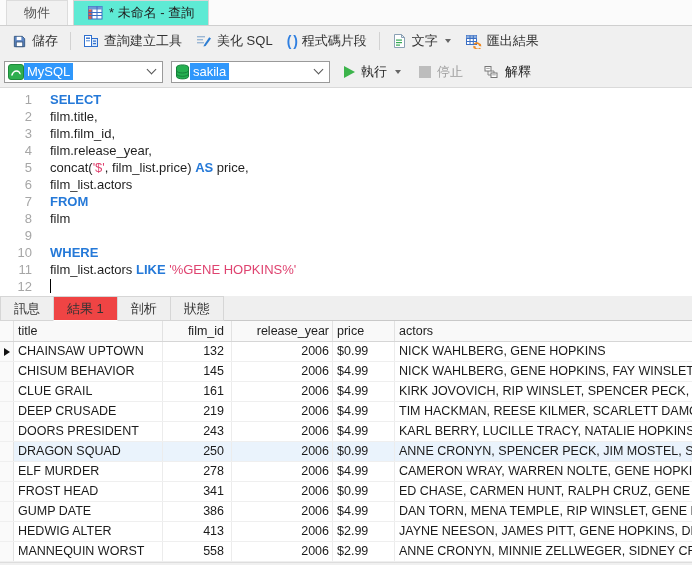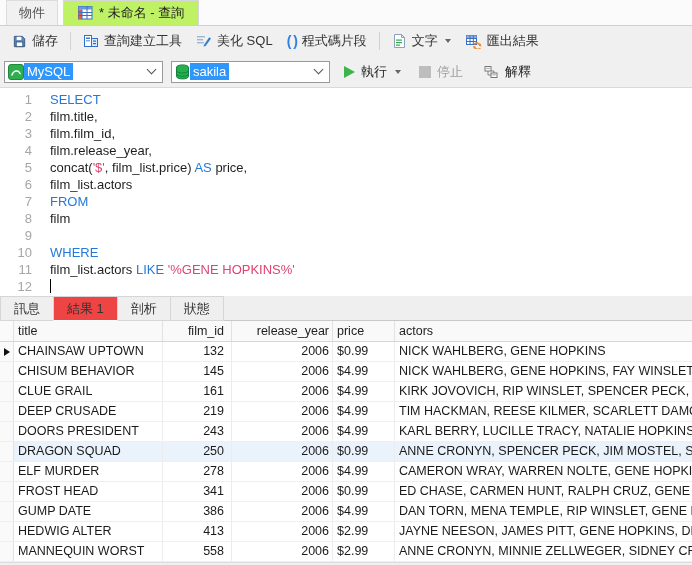--- a/index.html
+++ b/index.html
@@ -7,22 +7,22 @@
   .app {
     position:relative; width:692px; height:565px; background:#fff;
     font-family:"Liberation Sans","DejaVu Sans",sans-serif; font-size:13px; color:#222;
     overflow:hidden;
   }
   
   .tabbar { height:26px; background:#fbfbfb; border-bottom:1px solid #cfcfcf;
             display:flex; align-items:stretch; }
   .doc-tab { display:flex; align-items:center; gap:6px; padding:0 14px; white-space:nowrap; }
   .doc-tab.objects { background:#f1f1f1; border:1px solid #dcdcdc; border-bottom:none;
-                     color:#555; margin-left:6px; padding:0 12px; }
-  .doc-tab.query { background:#bef264; border:1px solid #d6d6d6; border-bottom:none; margin-left:5px;align-items:center; }
+                     color:#555; margin-left:6px; padding:0 17px; }
+  .doc-tab.query { background:#5eead4; border:1px solid #d6d6d6; border-bottom:none; margin-left:5px;align-items:center; }
   
   .toolbar { height:30px; background:#f0f0f0; display:flex; align-items:center; padding:0 5px; }
   .tbtn { display:flex; align-items:center; gap:5px; padding:3px 7px; color:#333; white-space:nowrap; cursor:default; }
   .tsep { width:1px; height:18px; background:#d2d2d2; margin:0 5px; }
   .snippet-glyph { color:#2f7fe0; font-weight:bold; font-size:14px; letter-spacing:-1px; }
   .dd-arrow { width:0; height:0; border-left:3.5px solid transparent;
               border-right:3.5px solid transparent; border-top:4px solid #666; margin-left:2px; }
   
   .connbar { height:32px; background:#f0f0f0; display:flex; align-items:center;
              padding:0 4px; border-bottom:1px solid #dadada; }
@@ -34,21 +34,21 @@
   .runbtn { display:flex; align-items:center; gap:6px; padding:0 6px; }
   .play-tri { width:0; height:0; border-left:11px solid #3cb44b;
               border-top:6.5px solid transparent; border-bottom:6.5px solid transparent; }
   .stop-sq { width:12px; height:12px; background:#bdbdbd; }
   .disabled-txt { color:#9d9d9d; }
   
   .editor { height:208px; background:#fff; padding-top:3px; overflow:hidden; }
   .ed-line { display:flex; height:17px; line-height:17px; }
   .ed-num { width:32px; text-align:right; color:#a6a6a6; flex:none; }
   .ed-code { margin-left:18px; white-space:pre; }
-  .tok-kw { color:#2579d8; }
+  .tok-kw { color:#2579d8;font-weight:bold; }
   .tok-str { color:#df4370; }
   .tok-pl { color:#1f1f1f; }
   .caret { display:inline-block; width:1px; height:14px; background:#000; vertical-align:-2px; }
   
   .rtabs { height:25px; background:#efefef; border-bottom:1px solid #c9c9c9;
            display:flex; align-items:flex-start; }
   .rtab { line-height:23px; padding:0 13px; border:1px solid #d6d6d6; background:#efefef;
           margin-right:-1px; color:#333; white-space:nowrap; }
   .rtab.active { background:#ef4444; border-bottom-color:#fff; position:relative; z-index:1; }
   

